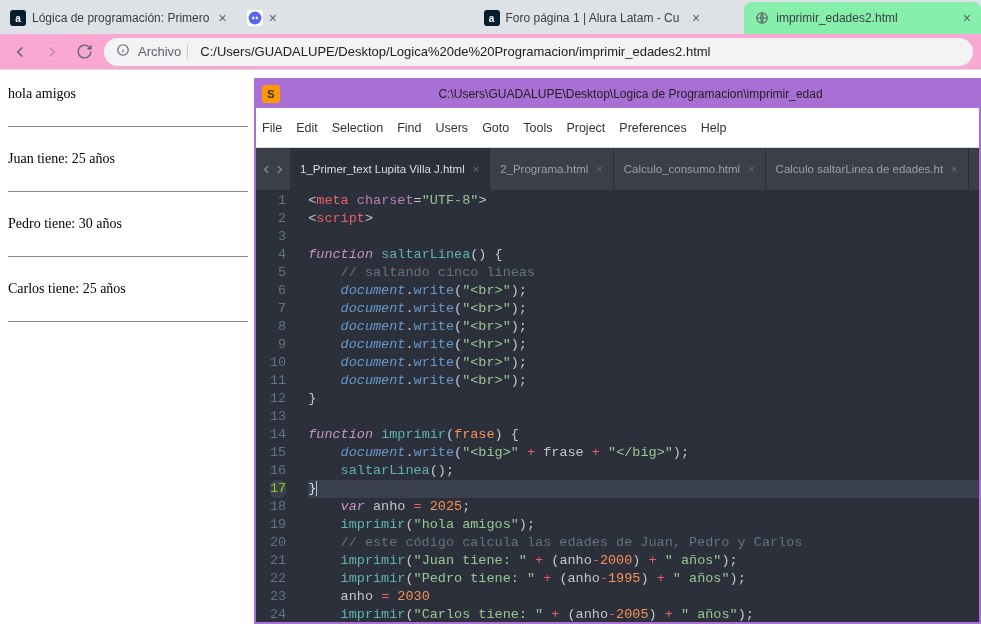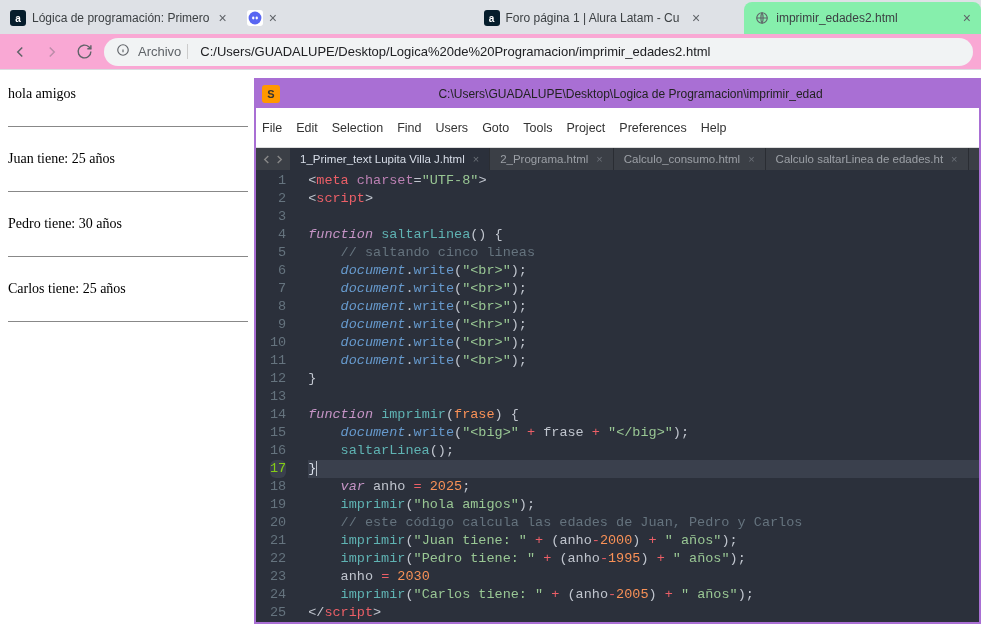--- a/index.html
+++ b/index.html
@@ -29,21 +29,21 @@
 .page-content .line { padding: 6px 0; }
 .page-content hr { border: none; border-top: 1px solid #888; margin: 18px 0; }
 
 
 .sublime { position: absolute; left: 254px; top: 78px; right: 0; bottom: 0; background: #a96fd4; border: 2px solid #a96fd4; display: flex; flex-direction: column; }
 .sublime-titlebar { height: 28px; background: #a96fd4; display: flex; align-items: center; padding: 0 6px; gap: 8px; color: #222; font-size: 12px; }
 .sublime-titlebar .icon { width: 18px; height: 18px; background: #ff9800; border-radius: 3px; display: inline-flex; align-items: center; justify-content: center; color: #333; font-weight: bold; font-size: 11px;}
 .sublime-titlebar .title { flex: 1; text-align: center; white-space: nowrap; overflow: hidden; }
 .sublime-menubar { height: 40px; background: #fff; display: flex; align-items: center; padding: 0 6px; gap: 14px; font-size: 12.5px; color: #333; border-bottom: 1px solid #ddd; }
 .sublime-menubar span { cursor: pointer; }
-.sublime-tabs { height: 22px; background: #3b3f46; display: flex; align-items: stretch; font-size: 11.5px; color: #9ca0a6; }
+.sublime-tabs { height: 42px; background: #3b3f46; display: flex; align-items: stretch; font-size: 11.5px; color: #9ca0a6; }
 .sublime-tabs .arrows { display: flex; align-items: center; padding: 0 6px; gap: 4px; color: #888; }
 .stab { display: flex; align-items: center; padding: 0 10px; gap: 8px; border-right: 1px solid #2a2d33; cursor: pointer; white-space: nowrap; }
 .stab.active { background: #2b303b; color: #d8dee9; }
 .stab .x { color: #6b7078; font-size: 11px; }
 
 
 .editor { flex: 1; display: flex; background: #2b303b; font-family: Consolas, "Courier New", monospace; font-size: 13.5px; line-height: 18px; overflow: hidden; }
 .gutter { background: #2b303b; color: #65737e; text-align: right; padding: 2px 10px 2px 14px; user-select: none; border-right: 0; }
 .gutter .ln { height: 18px; }
 .gutter .ln.active { background: #3a404d; color: #84cc16; border-radius: 6px; }

